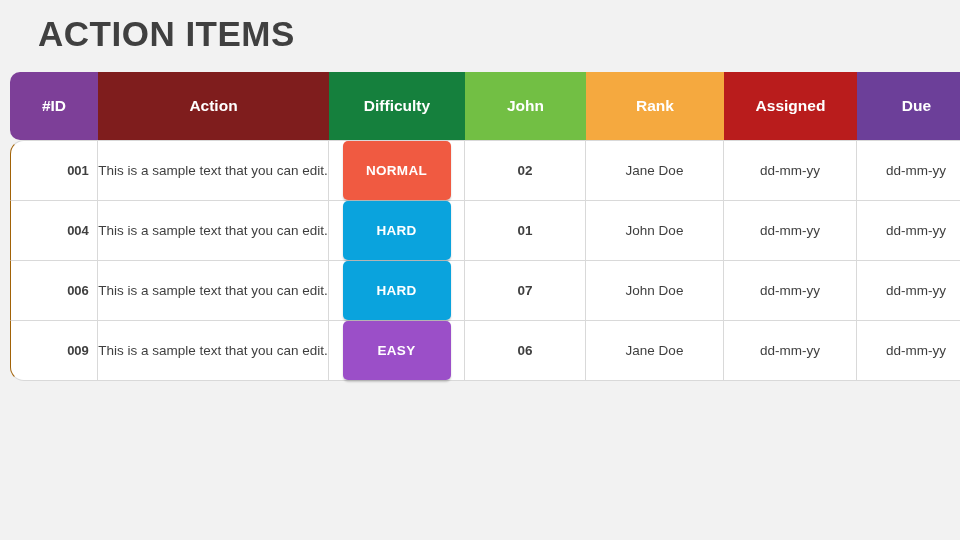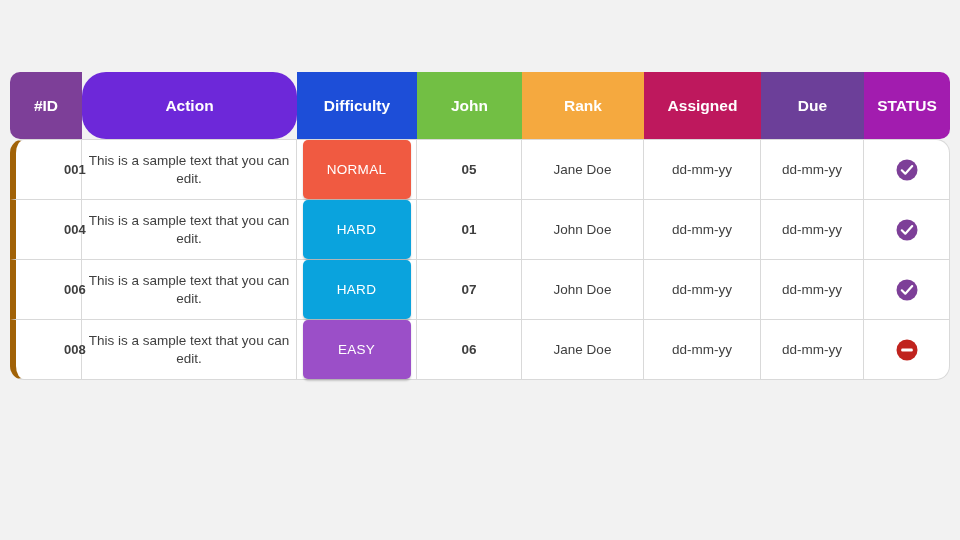--- a/index.html
+++ b/index.html
@@ -34,50 +34,50 @@
     top: 72px;
     width: 940px;
   }
   table.action-table {
     border-collapse: separate;
     border-spacing: 0;
     width: 940px;
     table-layout: fixed;
   }
   table.action-table th {
-    height: 67px;
+    height: 52px;
     color: #ffffff;
     font-size: 15.5px;
     font-weight: bold;
     text-align: center;
     vertical-align: middle;
-    padding: 0;
+    padding: 8px;
   }
   th.h-id       { width: 72px;  background: #7d3f98; border-top-left-radius: 10px; border-bottom-left-radius: 10px; }
-  th.h-action   { width: 215px; background: #6d28d9; border-radius: 24px; }
-  th.h-diff     { width: 120px; background: #1d4ed8; margin-left: 12px; }
+  th.h-action   { width: 215px; background: #7f1d1d; }
+  th.h-diff     { width: 120px; background: #15803d; margin-left: 12px; }
   th.h-rank     { width: 105px; background: #72bf44; }
   th.h-owner    { width: 122px; background: #f5a93f; }
-  th.h-assigned { width: 117px; background: #be185d; }
+  th.h-assigned { width: 117px; background: #b91c1c; }
   th.h-due      { width: 103px; background: #6c3f99; margin-left: 9px; }
   th.h-status   { width: 86px;  background: #a21caf; border-top-right-radius: 10px; border-bottom-right-radius: 10px; }
 
   table.action-table td {
     height: 55px;
     background: #ffffff;
     border-right: 1px solid #d9d9d9;
     border-bottom: 1px solid #d9d9d9;
     padding: 0;
     vertical-align: middle;
     font-size: 13.5px;
     color: #3f3f3f;
     text-align: center;
   }
   tr.row td:first-child {
-    border-left: 6px solid #a16207;
+    border-left: 1px solid #a16207;
     padding-left: 48px;
   }
   tr.row:first-child td {
     border-top: 1px solid #d9d9d9;
   }
   tr.row td.c-id {
     font-weight: bold;
     font-size: 13px;
     color: #3f3f3f;
     border-top-left-radius: 0;
@@ -102,21 +102,21 @@
   td.c-owner, td.c-assigned, td.c-due {
     font-size: 13.5px;
     color: #3f3f3f;
   }
   .badge {
     display: inline-block;
     min-width: 96px;
     padding: 22px 6px;
     border-radius: 5px;
     color: #ffffff;
-    font-weight: normal;
+    font-weight: bold;
     font-size: 13.5px;
     letter-spacing: 0.3px;
     text-align: center;
     box-shadow: 0 2px 2px rgba(0,0,0,0.18);
   }
   .badge-normal { background: #f05a41; }
   .badge-hard   { background: #0aa3dd; }
   .badge-easy   { background: #9b4fc8; }
 
   .status-icon {
@@ -124,41 +124,42 @@
     width: 22px;
     height: 22px;
     vertical-align: middle;
   }
 </style>
 </head>
 <body>
 
 <div class="slide">
 
+  <div class="title">ACTION ITEMS</div>
 
   <div class="table-wrap">
     <table class="action-table">
       <thead>
         <tr>
           <th class="h-id">#ID</th>
           <th class="h-action">Action</th>
           <th class="h-diff">Difficulty</th>
           <th class="h-rank">John</th>
           <th class="h-owner">Rank</th>
           <th class="h-assigned">Assigned</th>
           <th class="h-due">Due</th>
           <th class="h-status">STATUS</th>
         </tr>
       </thead>
       <tbody id="table-body">
           <tr class="row">
             <td class="c-id">001</td>
             <td class="c-action">This is a sample text that you can edit.</td>
             <td class="c-diff"><span class="badge badge-normal" style="background: rgb(240, 90, 65);">NORMAL</span></td>
-            <td class="c-rank">05</td>
+            <td class="c-rank">02</td>
             <td class="c-owner">Jane Doe</td>
             <td class="c-assigned">dd-mm-yy</td>
             <td class="c-due">dd-mm-yy</td>
             <td class="c-status"><span class="status-icon"><svg width="22" height="22" viewBox="0 0 22 22">
                   <circle cx="11" cy="11" r="10.5" fill="#7d3f98"></circle>
                   <path d="M5.8 11.3 L9.3 14.7 L16.2 7.1" stroke="#ffffff" stroke-width="2.2" fill="none" stroke-linecap="round" stroke-linejoin="round"></path>
                 </svg></span></td>
           </tr>
           <tr class="row">
             <td class="c-id">004</td>
@@ -180,21 +181,21 @@
             <td class="c-rank">07</td>
             <td class="c-owner">John Doe</td>
             <td class="c-assigned">dd-mm-yy</td>
             <td class="c-due">dd-mm-yy</td>
             <td class="c-status"><span class="status-icon"><svg width="22" height="22" viewBox="0 0 22 22">
                   <circle cx="11" cy="11" r="10.5" fill="#7d3f98"></circle>
                   <path d="M5.8 11.3 L9.3 14.7 L16.2 7.1" stroke="#ffffff" stroke-width="2.2" fill="none" stroke-linecap="round" stroke-linejoin="round"></path>
                 </svg></span></td>
           </tr>
           <tr class="row">
-            <td class="c-id">008</td>
+            <td class="c-id">009</td>
             <td class="c-action">This is a sample text that you can edit.</td>
             <td class="c-diff"><span class="badge badge-easy" style="background: rgb(155, 79, 200);">EASY</span></td>
             <td class="c-rank">06</td>
             <td class="c-owner">Jane Doe</td>
             <td class="c-assigned">dd-mm-yy</td>
             <td class="c-due">dd-mm-yy</td>
             <td class="c-status"><span class="status-icon"><svg width="22" height="22" viewBox="0 0 22 22">
                   <circle cx="11" cy="11" r="10.5" fill="#c0231e"></circle>
                   <rect x="5.2" y="9.6" width="11.6" height="2.8" rx="1.2" fill="#ffffff"></rect>
                 </svg></span></td>

